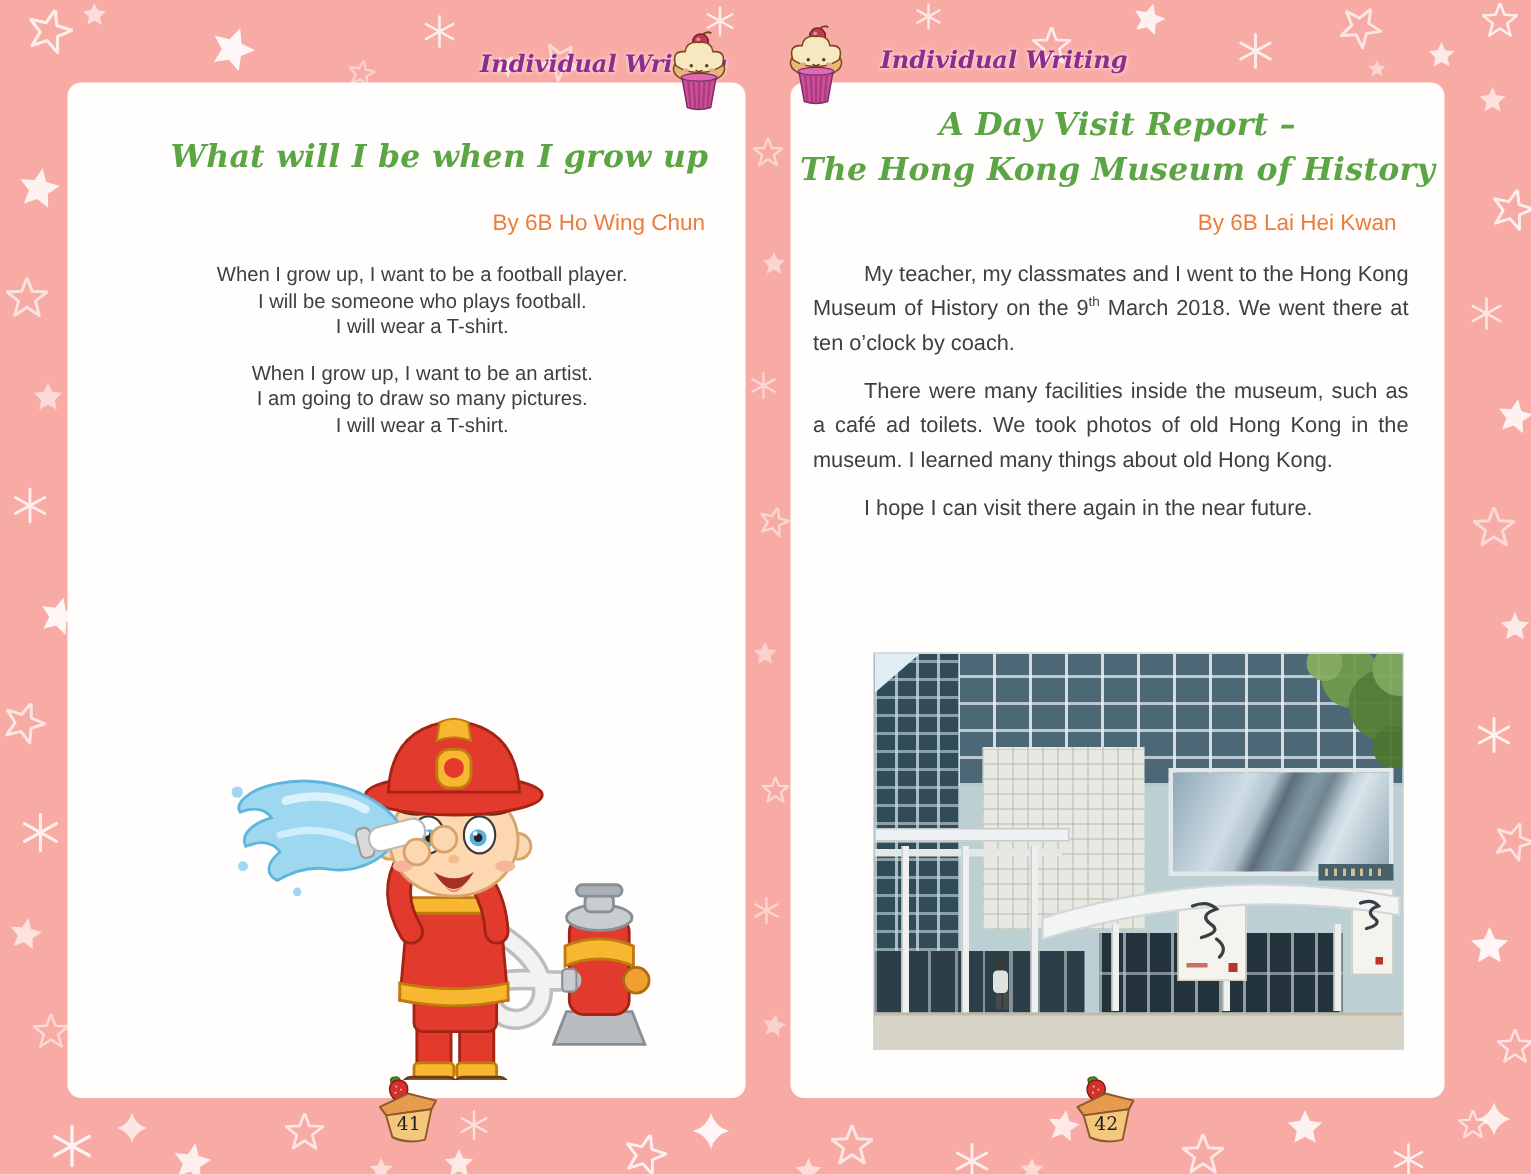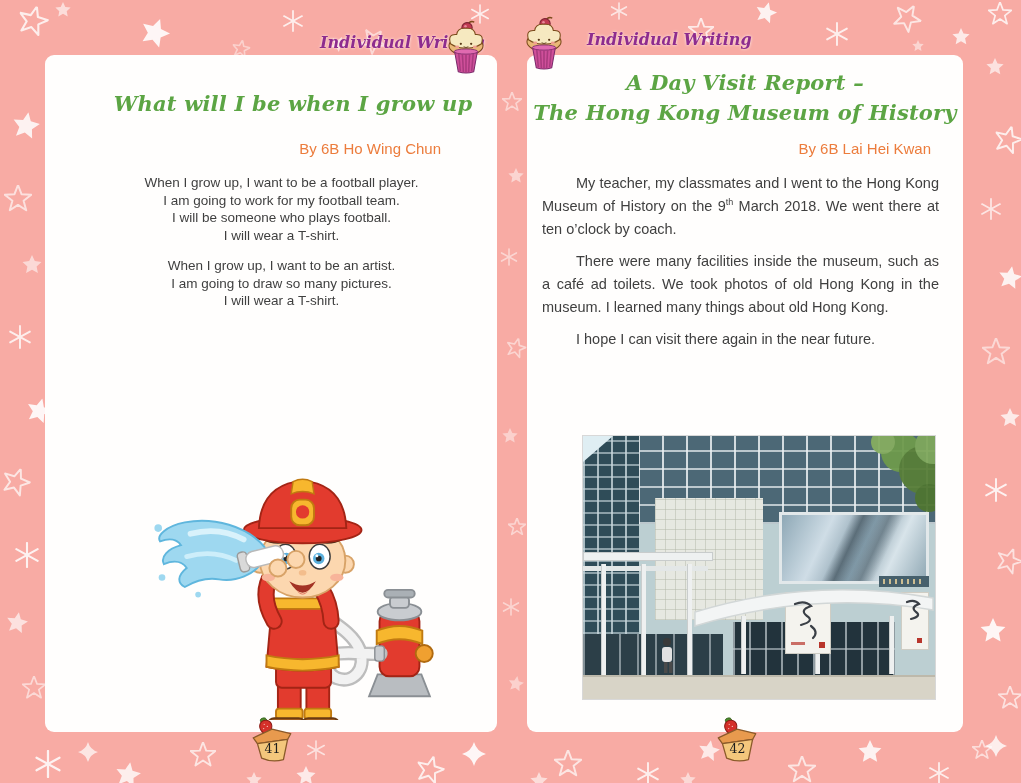--- a/index.html
+++ b/index.html
@@ -19,21 +19,21 @@
 
   .cupcake{position:absolute;width:52px;height:62px;}
   #cupcake-left{left:440px;top:19px;}
   #cupcake-right{left:518px;top:15px;}
 
   .title{font-family:"DejaVu Serif",serif;font-style:italic;font-weight:bold;color:#5CA544;
          text-align:center;margin:0;letter-spacing:.2px;}
   .title-left{font-size:21px;padding-top:36px;padding-left:44px;}
   .title-right{font-size:21px;line-height:30px;padding-top:13px;}
   .byline{color:#EC7C3C;font-size:15px;text-align:right;}
-  .byline-left{padding-right:56px;margin-top:24px;}
+  .byline-left{padding-right:27px;margin-top:24px;}
   .byline-right{padding-right:32px;margin-top:12px;}
 
   .poem{margin-top:17px;font-size:13.5px;line-height:17.5px;text-align:center;color:#3f3f3f;}
   .stanza{margin-bottom:13px;padding-left:21px;}
 
   .illustration{position:absolute;left:100px;top:380px;width:300px;height:285px;}
 
   .essay{margin:15px 12px 0 15px;font-size:14.5px;line-height:23px;text-align:justify;color:#3f3f3f;}
   .essay p{margin:0 12px 9px 0;text-indent:34px;}
   .essay sup{font-size:9px;line-height:0;}
@@ -325,21 +325,20 @@
         <polygon points="8.0,0.0 10.3,4.9 15.6,5.5 11.7,9.2 12.7,14.5 8.0,11.8 3.3,14.5 4.3,9.2 0.4,5.5 5.7,4.9" fill="#ffffff"></polygon>
       </svg>
     </div>
 
   <div class="page page-left">
     <h1 class="title title-left">What will I be when I grow up</h1>
     <div class="byline byline-left">By 6B Ho Wing Chun</div>
     <div class="poem">
       <div class="stanza">
         <div>When I grow up, I want to be a football player.</div>
-        <div>I am going to work for my football team.</div>
         <div>I will be someone who plays football.</div>
         <div>I will wear a T-shirt.</div>
       </div>
       <div class="stanza">
         <div>When I grow up, I want to be an artist.</div>
         <div>I am going to draw so many pictures.</div>
         <div>I will wear a T-shirt.</div>
       </div>
     </div>
 

